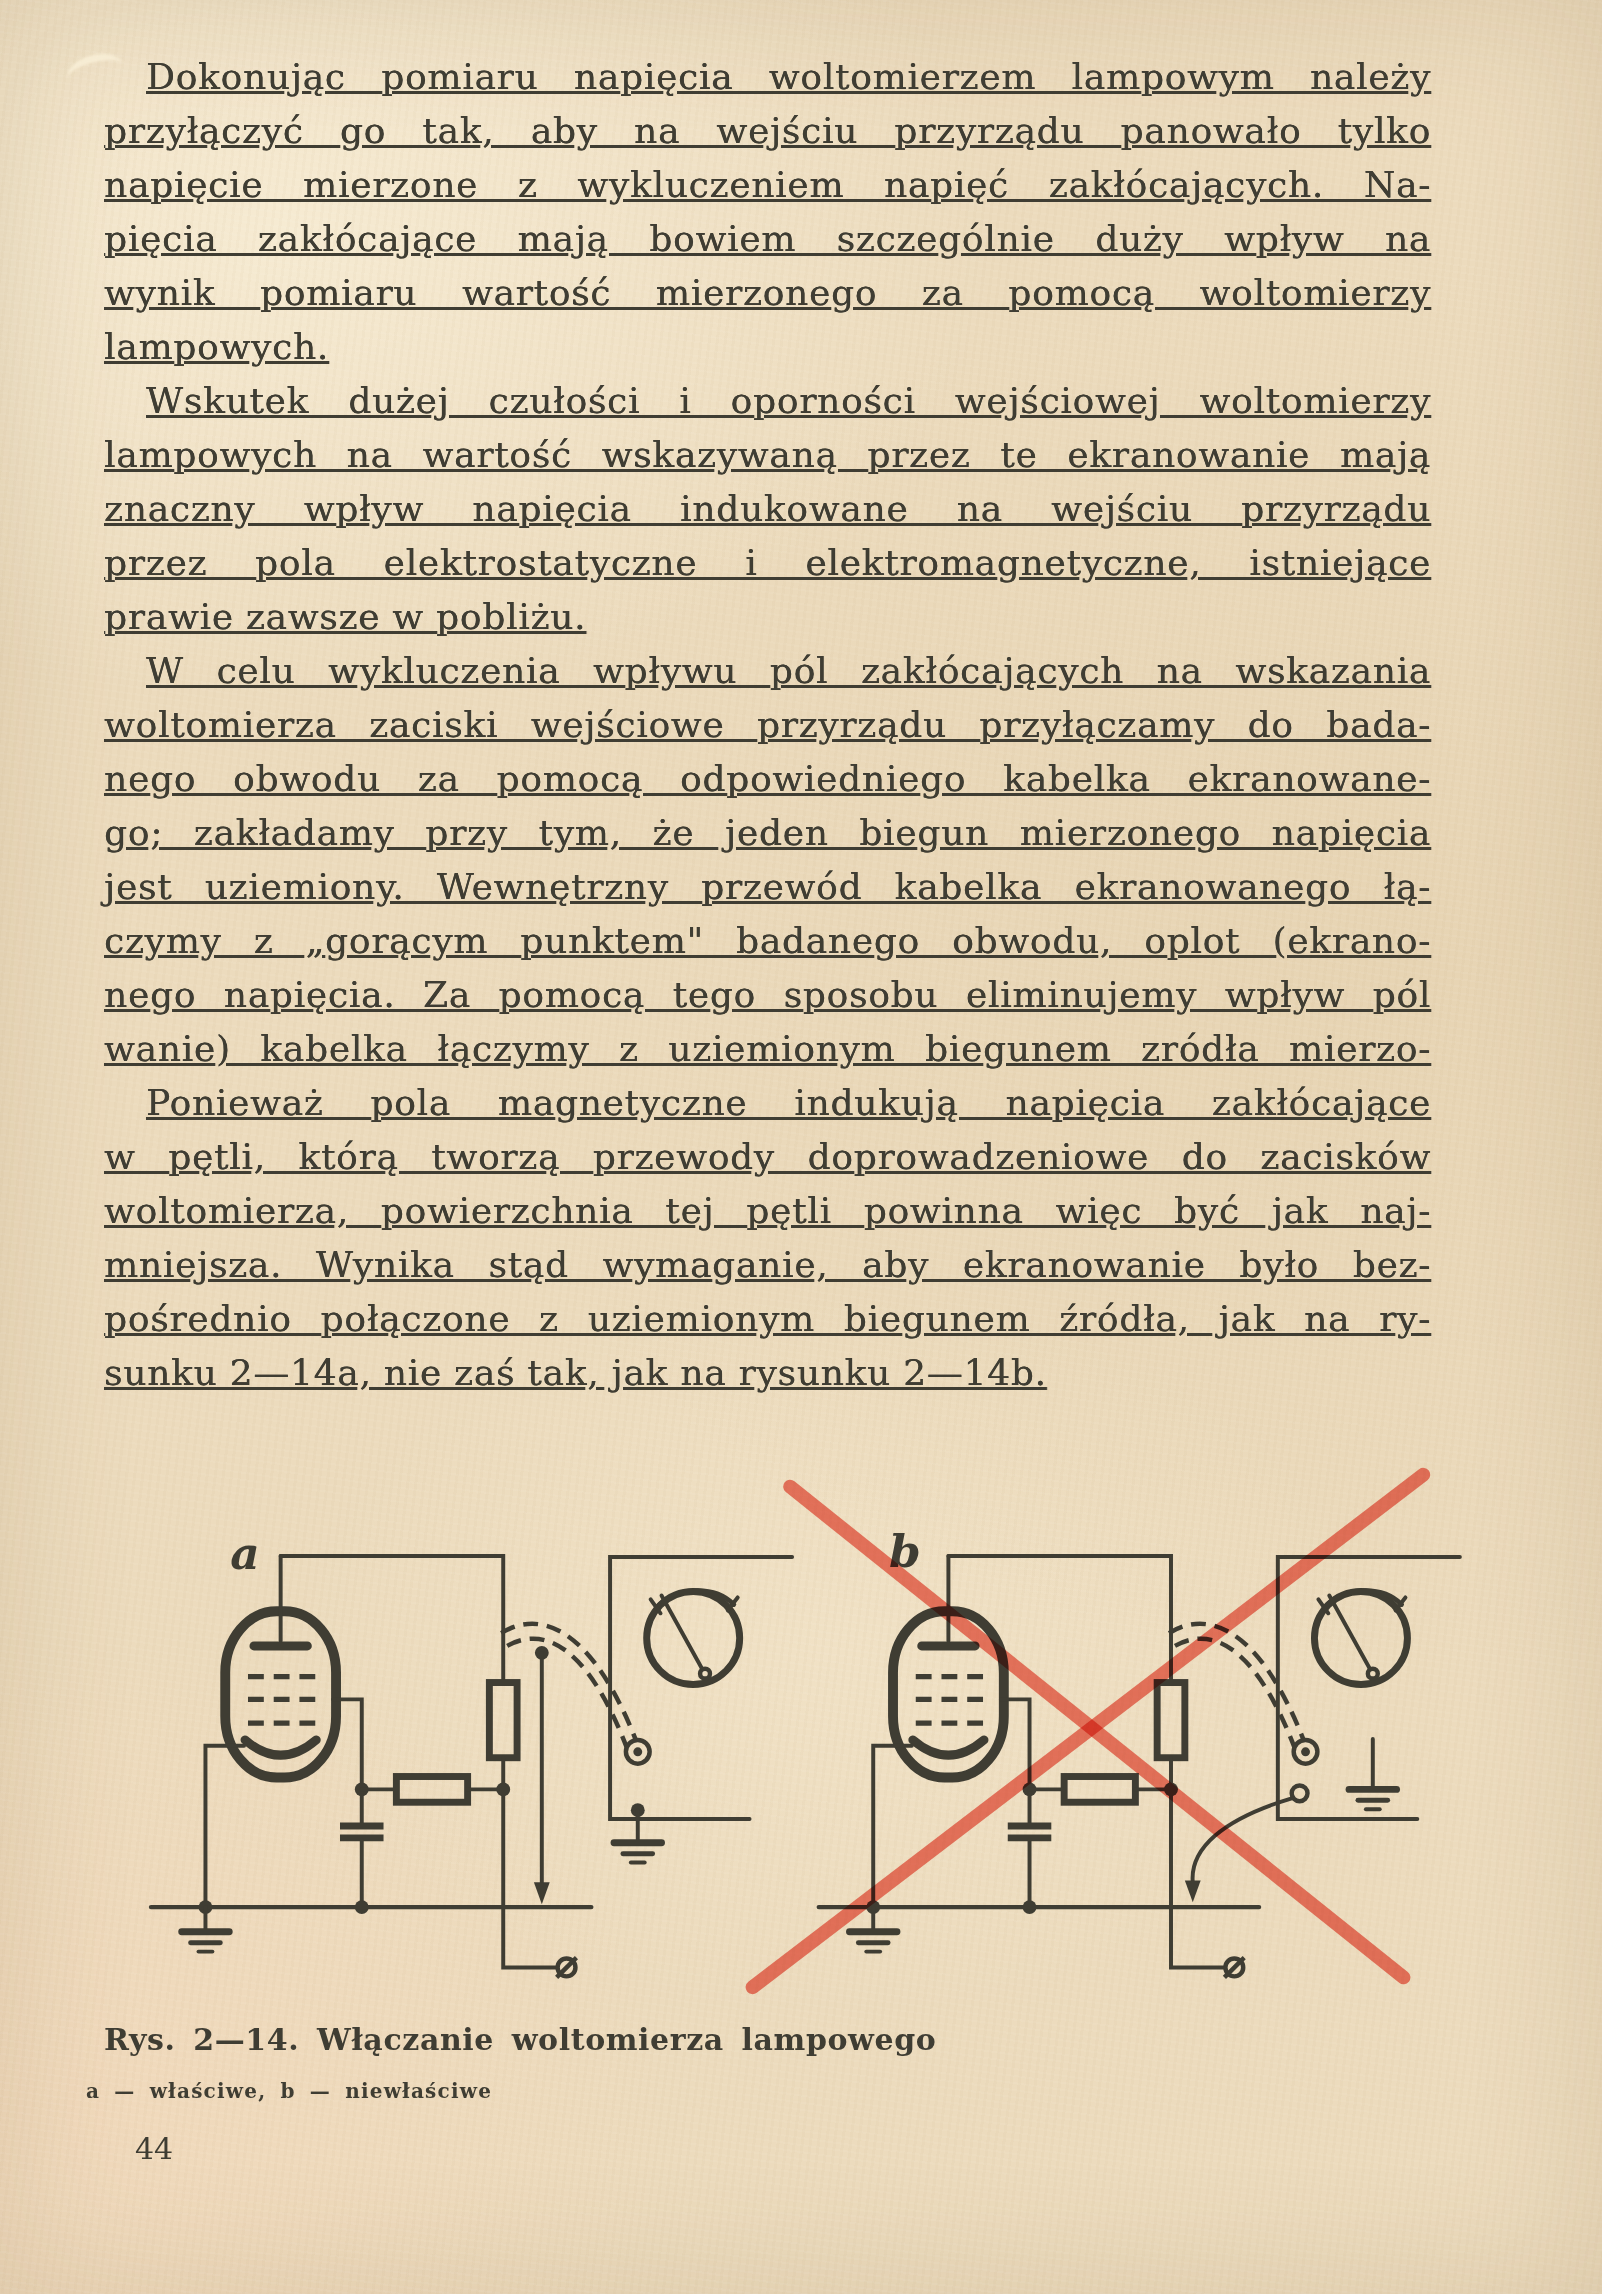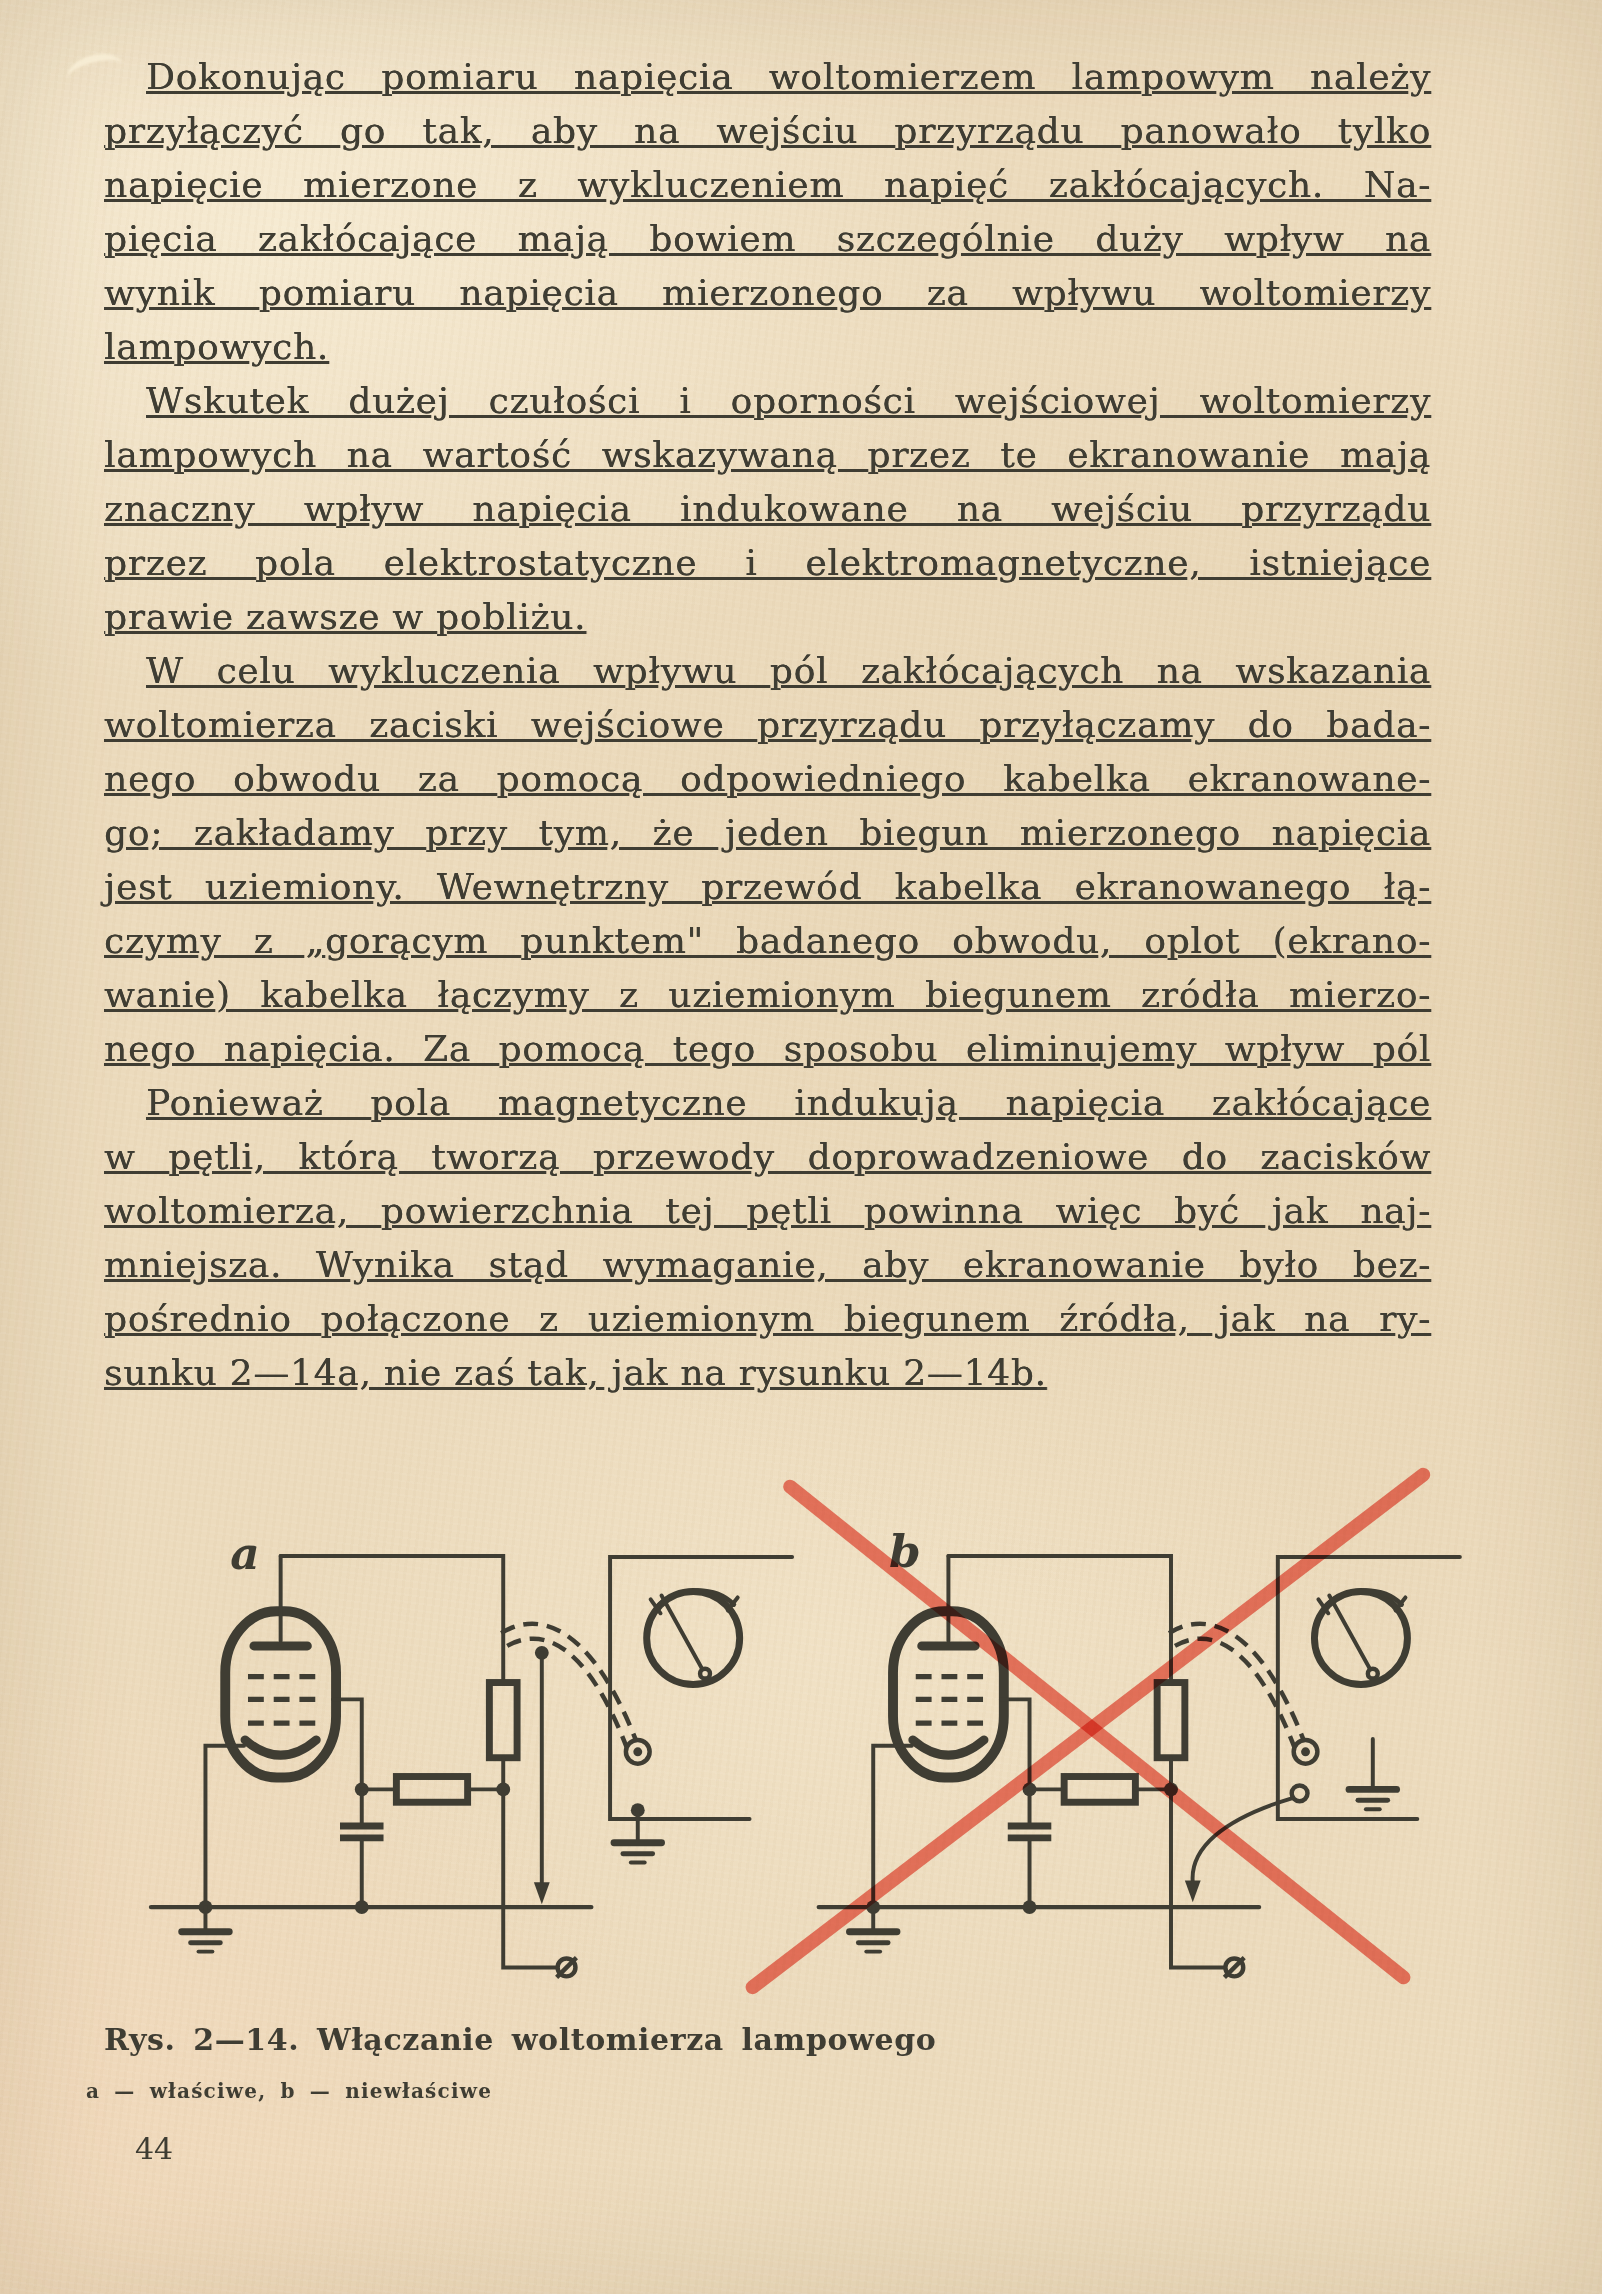--- a/index.html
+++ b/index.html
@@ -76,35 +76,35 @@
 
 <div class="page">
   <div class="texture"></div>
   <div class="flaw"></div>
 
   <div class="textblock">
     <div class="ln ind">Dokonując pomiaru napięcia woltomierzem lampowym należy</div>
     <div class="ln">przyłączyć go tak, aby na wejściu przyrządu panowało tylko</div>
     <div class="ln">napięcie mierzone z wykluczeniem napięć zakłócających. Na-</div>
     <div class="ln">pięcia zakłócające mają bowiem szczególnie duży wpływ na</div>
-    <div class="ln">wynik pomiaru napięcia mierzonego za wpływu woltomierzy</div>
+    <div class="ln">wynik pomiaru wartość mierzonego za pomocą woltomierzy</div>
     <div class="ln last">lampowych.</div>
     <div class="ln ind">Wskutek dużej czułości i oporności wejściowej woltomierzy</div>
     <div class="ln">lampowych na wartość wskazywaną przez te ekranowanie mają</div>
     <div class="ln">znaczny wpływ napięcia indukowane na wejściu przyrządu</div>
     <div class="ln">przez pola elektrostatyczne i elektromagnetyczne, istniejące</div>
     <div class="ln last">prawie zawsze w pobliżu.</div>
     <div class="ln ind">W celu wykluczenia wpływu pól zakłócających na wskazania</div>
     <div class="ln">woltomierza zaciski wejściowe przyrządu przyłączamy do bada-</div>
     <div class="ln">nego obwodu za pomocą odpowiedniego kabelka ekranowane-</div>
     <div class="ln">go; zakładamy przy tym, że jeden biegun mierzonego napięcia</div>
     <div class="ln">jest uziemiony. Wewnętrzny przewód kabelka ekranowanego łą-</div>
     <div class="ln">czymy z „gorącym punktem" badanego obwodu, oplot (ekrano-</div>
+    <div class="ln">nego napięcia. Za pomocą tego sposobu eliminujemy wpływ pól</div>
     <div class="ln">wanie) kabelka łączymy z uziemionym biegunem zródła mierzo-</div>
-    <div class="ln">nego napięcia. Za pomocą tego sposobu eliminujemy wpływ pól</div>
     <div class="ln ind">Ponieważ pola magnetyczne indukują napięcia zakłócające</div>
     <div class="ln">w pętli, którą tworzą przewody doprowadzeniowe do zacisków</div>
     <div class="ln">woltomierza, powierzchnia tej pętli powinna więc być jak naj-</div>
     <div class="ln">mniejsza. Wynika stąd wymaganie, aby ekranowanie było bez-</div>
     <div class="ln">pośrednio połączone z uziemionym biegunem źródła, jak na ry-</div>
     <div class="ln last">sunku 2—14a, nie zaś tak, jak na rysunku 2—14b.</div>
   </div>
 
   <div class="figwrap">
     <svg width="1603" height="554" viewBox="0 1470 1619 560" xmlns="http://www.w3.org/2000/svg">

